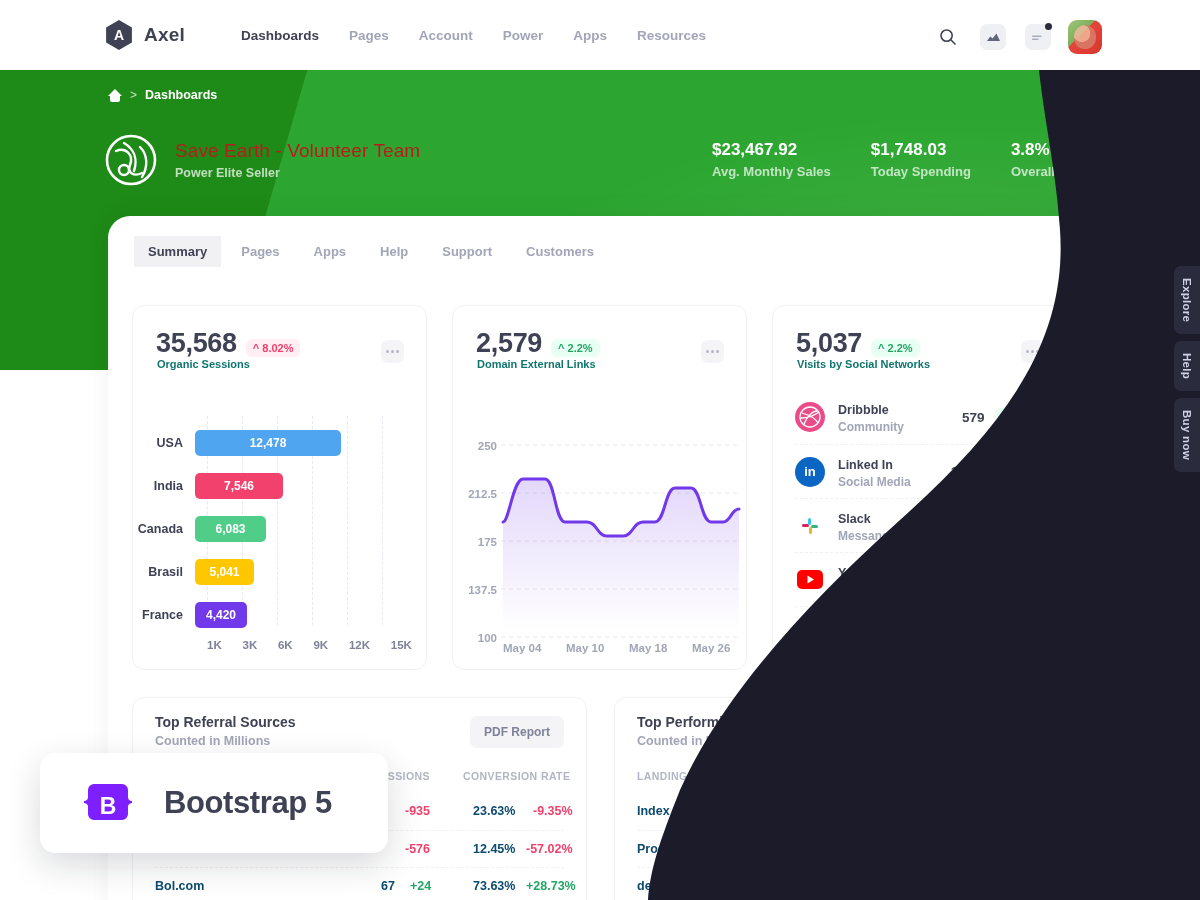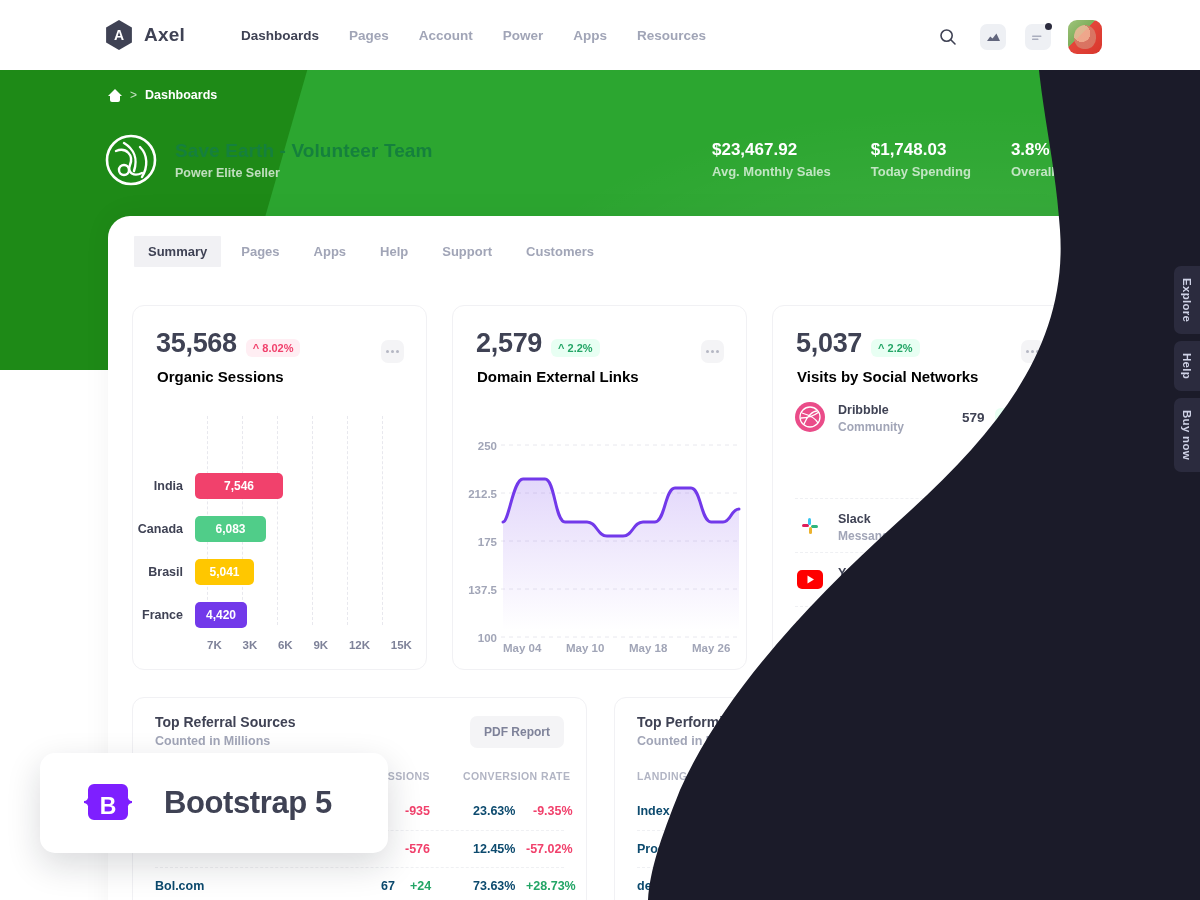--- a/index.html
+++ b/index.html
@@ -71,21 +71,21 @@
     content:""; position:absolute; left:0; top:0; width:0; height:0;
     border-left:7px solid transparent; border-right:7px solid transparent; border-bottom:7px solid #fff;
   }
   .home-icon::after{ content:""; position:absolute; left:2px; top:6px; width:10px; height:7px; background:#fff; border-radius:0 0 2px 2px;}
   .crumb-sep { color: rgba(255,255,255,.75); font-size: 12px; }
   .crumb-text { color: #ffffff; font-size: 12.5px; font-weight: bold; }
 
   .team { position: absolute; top: 133px; left: 104px; display: flex; align-items: center; z-index: 12; }
   .team-logo { width: 54px; height: 54px; }
   .team-meta { margin-left: 17px; }
-  .team-title { font-size: 19px; font-weight: bold; color: #15803d; letter-spacing: .1px; }
+  .team-title { font-size: 19px; font-weight: normal; color: #b91c1c; letter-spacing: .1px; }
   .team-sub { font-size: 12.5px; font-weight: bold; color: rgba(255,255,255,.72); margin-top: 4px; }
 
   .banner-stats { position: absolute; top: 140px; left: 712px; display: flex; gap: 40px; z-index: 12; }
   .bstat-value { font-size: 17px; font-weight: bold; color: #ffffff; }
   .bstat-label { font-size: 13px; font-weight: bold; color: rgba(255,255,255,.70); margin-top: 4px; white-space: nowrap;}
 
   
   .sheet {
     position: absolute; top: 216px; left: 108px; width: 984px; height: 760px;
     background: #ffffff; border-radius: 22px 22px 0 0; z-index: 8;
@@ -98,21 +98,21 @@
 
   
   .card {
     position: absolute; background: #ffffff; border: 1px solid #f1f1f4; border-radius: 12px; z-index: 10;
   }
   .card-kpi { position: absolute; top: 22px; left: 23px; display: flex; align-items: baseline; gap: 9px; }
   .kpi-number { font-size: 27px; font-weight: bold; color: #3f4254; letter-spacing: -.3px;}
   .chip { font-size: 11px; font-weight: bold; padding: 3px 7px; border-radius: 6px; white-space: nowrap;}
   .chip-up { background: #e8fff3; color: #23a566; }
   .chip-down { background: #ffeef3; color: #f1416c; }
-  .card-sub { position: absolute; top: 62px; left: 24px; font-size: 15px; color: #000000; font-weight: bold;}
+  .card-sub { position: absolute; top: 52px; left: 24px; font-size: 11px; color: #0f766e; font-weight: bold;}
   .dots {
     position: absolute; top: 34px; right: 22px; width: 23px; height: 23px; border-radius: 7px;
     background: #f4f4f6; display: flex; align-items: center; justify-content: center; gap: 2px; cursor: pointer;
   }
   .dots i { width: 3px; height: 3px; border-radius: 50%; background: #b5b7c3; display: block;}
 
   
   .barchart { position: absolute; top: 110px; left: 0; width: 100%; height: 235px;}
   .bar-row { position: absolute; display: flex; align-items: center; height: 26px; }
   .bar-label { width: 62px; text-align: right; font-size: 12.5px; font-weight: bold; color: #3f4254; padding-right: 12px;}
@@ -285,39 +285,43 @@
       </div>
 
     <div class="barchart">
       <div class="grid-v" style="left:74px;"></div>
       <div class="grid-v" style="left:109px;"></div>
       <div class="grid-v" style="left:144px;"></div>
       <div class="grid-v" style="left:179px;"></div>
       <div class="grid-v" style="left:214px;"></div>
       <div class="grid-v" style="left:249px;"></div>
 
+      <div class="bar-row" style="top:14px; left:0;">
+        <span class="bar-label">USA</span>
+        <span class="bar" style="width:146px;background:#50a5f1;">12,478</span>
+      </div>
       <div class="bar-row" style="top:57px; left:0;">
         <span class="bar-label">India</span>
         <span class="bar" style="width:88px;background:#f1416c;">7,546</span>
       </div>
       <div class="bar-row" style="top:100px; left:0;">
         <span class="bar-label">Canada</span>
         <span class="bar" style="width:71px;background:#50cd89;">6,083</span>
       </div>
       <div class="bar-row" style="top:143px; left:0;">
         <span class="bar-label">Brasil</span>
         <span class="bar" style="width:59px;background:#ffc700;">5,041</span>
       </div>
       <div class="bar-row" style="top:186px; left:0;">
         <span class="bar-label">France</span>
         <span class="bar" style="width:52px;background:#7239ea;">4,420</span>
       </div>
 
       <div class="bar-axis">
-        <span>7K</span>
+        <span>1K</span>
         <span>3K</span>
         <span>6K</span>
         <span>9K</span>
         <span>12K</span>
         <span>15K</span>
       </div>
     </div>
   </div>
 
   <div class="card" style="left:452px; top:305px; width:295px; height:365px;">
@@ -382,20 +386,31 @@
           </svg>
       </span>
       <span class="soc-name">
         <span class="soc-title">Dribbble</span>
         <span class="soc-desc" style="display:block;">Community</span>
       </span>
       <span class="soc-val">579</span>
       <span class="chip chip-up">^&nbsp;<span>2.6%</span></span>
     </div>
 
+    <div class="soc-row" style="top:138px;">
+      <span class="soc-icon" style="background:#0a66c2;">
+        <span style="color:#fff;font-size:13px;font-weight:bold;font-family:'Liberation Sans',sans-serif;">in</span>
+      </span>
+      <span class="soc-name">
+        <span class="soc-title">Linked In</span>
+        <span class="soc-desc" style="display:block;">Social Media</span>
+      </span>
+      <span class="soc-val">1,088</span>
+      <span class="chip chip-down">^&nbsp;<span>0.4%</span></span>
+    </div>
 
     <div class="soc-row" style="top:192px;">
       <span class="soc-icon" style="background:transparent;">
         <svg width="24" height="24" viewBox="0 0 24 24">
           <rect x="4" y="10" width="7" height="3" rx="1.5" fill="#e01e5a"></rect>
           <rect x="10" y="4" width="3" height="7" rx="1.5" fill="#36c5f0"></rect>
           <rect x="13" y="11" width="7" height="3" rx="1.5" fill="#2eb67d"></rect>
           <rect x="11" y="13" width="3" height="7" rx="1.5" fill="#ecb22e"></rect>
         </svg>
       </span>

